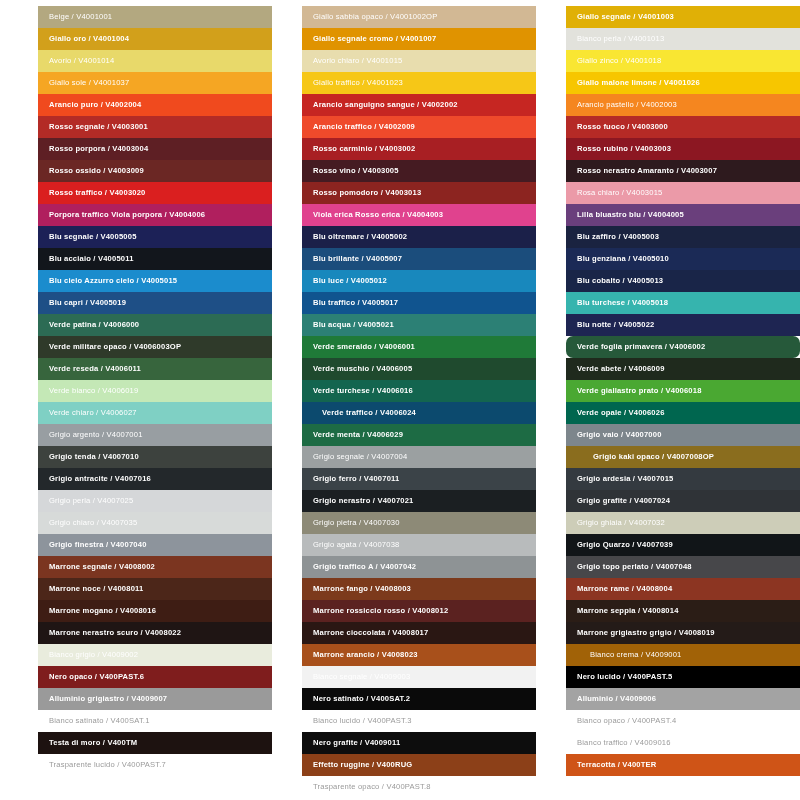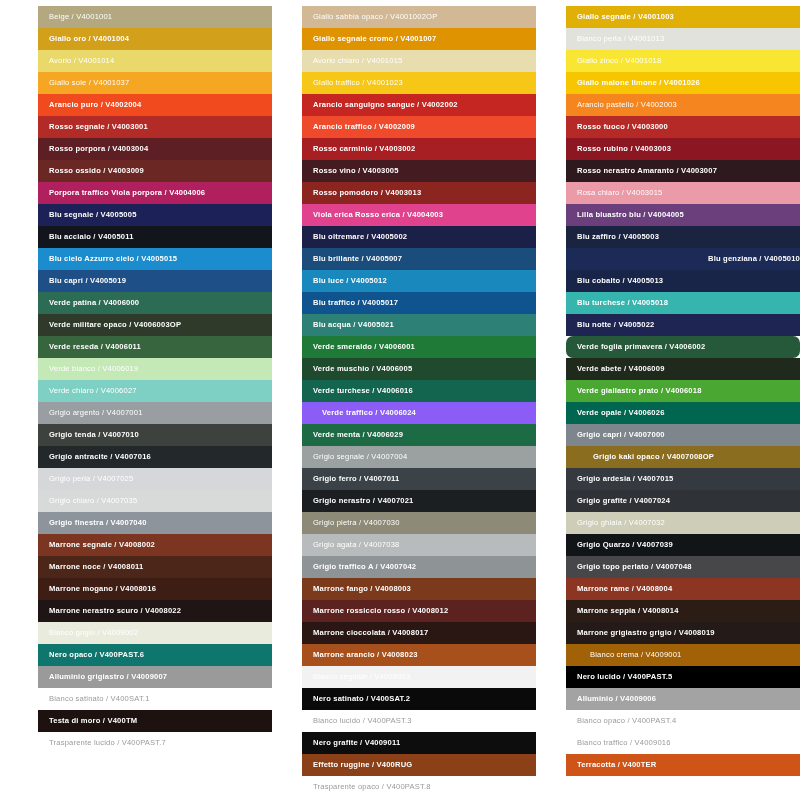--- a/index.html
+++ b/index.html
@@ -66,20 +66,23 @@
       </div>
       <div class="swatch-row bold" style="background-color: rgb(179, 43, 38);">
         <span class="swatch-label" style="color: rgb(255, 255, 255);">Rosso segnale / V4003001</span>
       </div>
       <div class="swatch-row bold" style="background-color: rgb(94, 31, 36);">
         <span class="swatch-label" style="color: rgb(255, 255, 255);">Rosso porpora / V4003004</span>
       </div>
       <div class="swatch-row bold" style="background-color: rgb(107, 39, 36);">
         <span class="swatch-label" style="color: rgb(255, 255, 255);">Rosso ossido / V4003009</span>
       </div>
+      <div class="swatch-row bold" style="background-color: rgb(218, 31, 31);">
+        <span class="swatch-label" style="color: rgb(255, 255, 255);">Rosso traffico / V4003020</span>
+      </div>
       <div class="swatch-row bold" style="background-color: rgb(176, 31, 94);">
         <span class="swatch-label" style="color: rgb(255, 255, 255);">Porpora traffico Viola porpora / V4004006</span>
       </div>
       <div class="swatch-row bold" style="background-color: rgb(28, 33, 87);">
         <span class="swatch-label" style="color: rgb(255, 255, 255);">Blu segnale / V4005005</span>
       </div>
       <div class="swatch-row bold" style="background-color: rgb(18, 22, 28);">
         <span class="swatch-label" style="color: rgb(255, 255, 255);">Blu acciaio / V4005011</span>
       </div>
       <div class="swatch-row bold" style="background-color: rgb(27, 140, 205);">
@@ -129,21 +132,21 @@
       </div>
       <div class="swatch-row bold" style="background-color: rgb(62, 29, 20);">
         <span class="swatch-label" style="color: rgb(255, 255, 255);">Marrone mogano / V4008016</span>
       </div>
       <div class="swatch-row bold" style="background-color: rgb(31, 21, 20);">
         <span class="swatch-label" style="color: rgb(255, 255, 255);">Marrone nerastro scuro / V4008022</span>
       </div>
       <div class="swatch-row" style="background-color: rgb(233, 236, 221);">
         <span class="swatch-label" style="color: rgb(255, 255, 255);">Bianco grigio / V4009002</span>
       </div>
-      <div class="swatch-row bold" style="background-color: #0f766e; align-items: center;">
+      <div class="swatch-row bold" style="background-color: #7f1d1d; align-items: center;">
         <span class="swatch-label" style="color: rgb(255, 255, 255);">Nero opaco / V400PAST.6</span>
       </div>
       <div class="swatch-row bold" style="background-color: rgb(154, 154, 154);">
         <span class="swatch-label" style="color: rgb(255, 255, 255);">Alluminio grigiastro / V4009007</span>
       </div>
       <div class="swatch-row" style="background-color: rgb(255, 255, 255);">
         <span class="swatch-label" style="color: rgb(154, 154, 154);">Bianco satinato / V400SAT.1</span>
       </div>
       <div class="swatch-row bold" style="background-color: rgb(29, 18, 16);">
         <span class="swatch-label" style="color: rgb(255, 255, 255);">Testa di moro / V400TM</span>
@@ -200,21 +203,21 @@
       </div>
       <div class="swatch-row bold" style="background-color: rgb(31, 122, 56);">
         <span class="swatch-label" style="color: rgb(255, 255, 255);">Verde smeraldo / V4006001</span>
       </div>
       <div class="swatch-row bold" style="background-color: rgb(31, 74, 46);">
         <span class="swatch-label" style="color: rgb(255, 255, 255);">Verde muschio / V4006005</span>
       </div>
       <div class="swatch-row bold" style="background-color: rgb(19, 101, 79);">
         <span class="swatch-label" style="color: rgb(255, 255, 255);">Verde turchese / V4006016</span>
       </div>
-      <div class="swatch-row bold" style="background-color: #8b5cf6; padding-left: 20px;">
+      <div class="swatch-row bold" style="background-color: #0c4a6e; padding-left: 20px;">
         <span class="swatch-label" style="color: rgb(255, 255, 255);">Verde traffico / V4006024</span>
       </div>
       <div class="swatch-row bold" style="background-color: rgb(29, 107, 68);">
         <span class="swatch-label" style="color: rgb(255, 255, 255);">Verde menta / V4006029</span>
       </div>
       <div class="swatch-row" style="background-color: rgb(155, 160, 161);">
         <span class="swatch-label" style="color: rgb(255, 255, 255);">Grigio segnale / V4007004</span>
       </div>
       <div class="swatch-row bold" style="background-color: rgb(59, 67, 72);">
         <span class="swatch-label" style="color: rgb(255, 255, 255);">Grigio ferro / V4007011</span>
@@ -289,21 +292,21 @@
       </div>
       <div class="swatch-row" style="background-color: rgb(235, 154, 168);">
         <span class="swatch-label" style="color: rgb(255, 255, 255);">Rosa chiaro / V4003015</span>
       </div>
       <div class="swatch-row bold" style="background-color: rgb(106, 63, 124);">
         <span class="swatch-label" style="color: rgb(255, 255, 255);">Lilla bluastro blu / V4004005</span>
       </div>
       <div class="swatch-row bold" style="background-color: rgb(26, 35, 64);">
         <span class="swatch-label" style="color: rgb(255, 255, 255);">Blu zaffiro / V4005003</span>
       </div>
-      <div class="swatch-row bold" style="background-color: rgb(27, 42, 86); justify-content: flex-end;">
+      <div class="swatch-row bold" style="background-color: rgb(27, 42, 86);">
         <span class="swatch-label" style="color: rgb(255, 255, 255);">Blu genziana / V4005010</span>
       </div>
       <div class="swatch-row bold" style="background-color: rgb(25, 37, 72);">
         <span class="swatch-label" style="color: rgb(255, 255, 255);">Blu cobalto / V4005013</span>
       </div>
       <div class="swatch-row bold" style="background-color: rgb(54, 180, 174);">
         <span class="swatch-label" style="color: rgb(255, 255, 255);">Blu turchese / V4005018</span>
       </div>
       <div class="swatch-row bold" style="background-color: rgb(30, 37, 82);">
         <span class="swatch-label" style="color: rgb(255, 255, 255);">Blu notte / V4005022</span>
@@ -314,21 +317,21 @@
       <div class="swatch-row bold" style="background-color: rgb(31, 42, 29);">
         <span class="swatch-label" style="color: rgb(255, 255, 255);">Verde abete / V4006009</span>
       </div>
       <div class="swatch-row bold" style="background-color: rgb(74, 168, 50);">
         <span class="swatch-label" style="color: rgb(255, 255, 255);">Verde giallastro prato / V4006018</span>
       </div>
       <div class="swatch-row bold" style="background-color: rgb(0, 102, 79);">
         <span class="swatch-label" style="color: rgb(255, 255, 255);">Verde opale / V4006026</span>
       </div>
       <div class="swatch-row bold" style="background-color: rgb(125, 134, 140);">
-        <span class="swatch-label" style="color: rgb(255, 255, 255);">Grigio capri / V4007000</span>
+        <span class="swatch-label" style="color: rgb(255, 255, 255);">Grigio vaio / V4007000</span>
       </div>
       <div class="swatch-row bold" style="background-color: rgb(138, 109, 30); padding-left: 27px;">
         <span class="swatch-label" style="color: rgb(255, 255, 255);">Grigio kaki opaco / V4007008OP</span>
       </div>
       <div class="swatch-row bold" style="background-color: rgb(52, 58, 64);">
         <span class="swatch-label" style="color: rgb(255, 255, 255);">Grigio ardesia / V4007015</span>
       </div>
       <div class="swatch-row bold" style="background-color: rgb(47, 51, 55);">
         <span class="swatch-label" style="color: rgb(255, 255, 255);">Grigio grafite / V4007024</span>
       </div>

